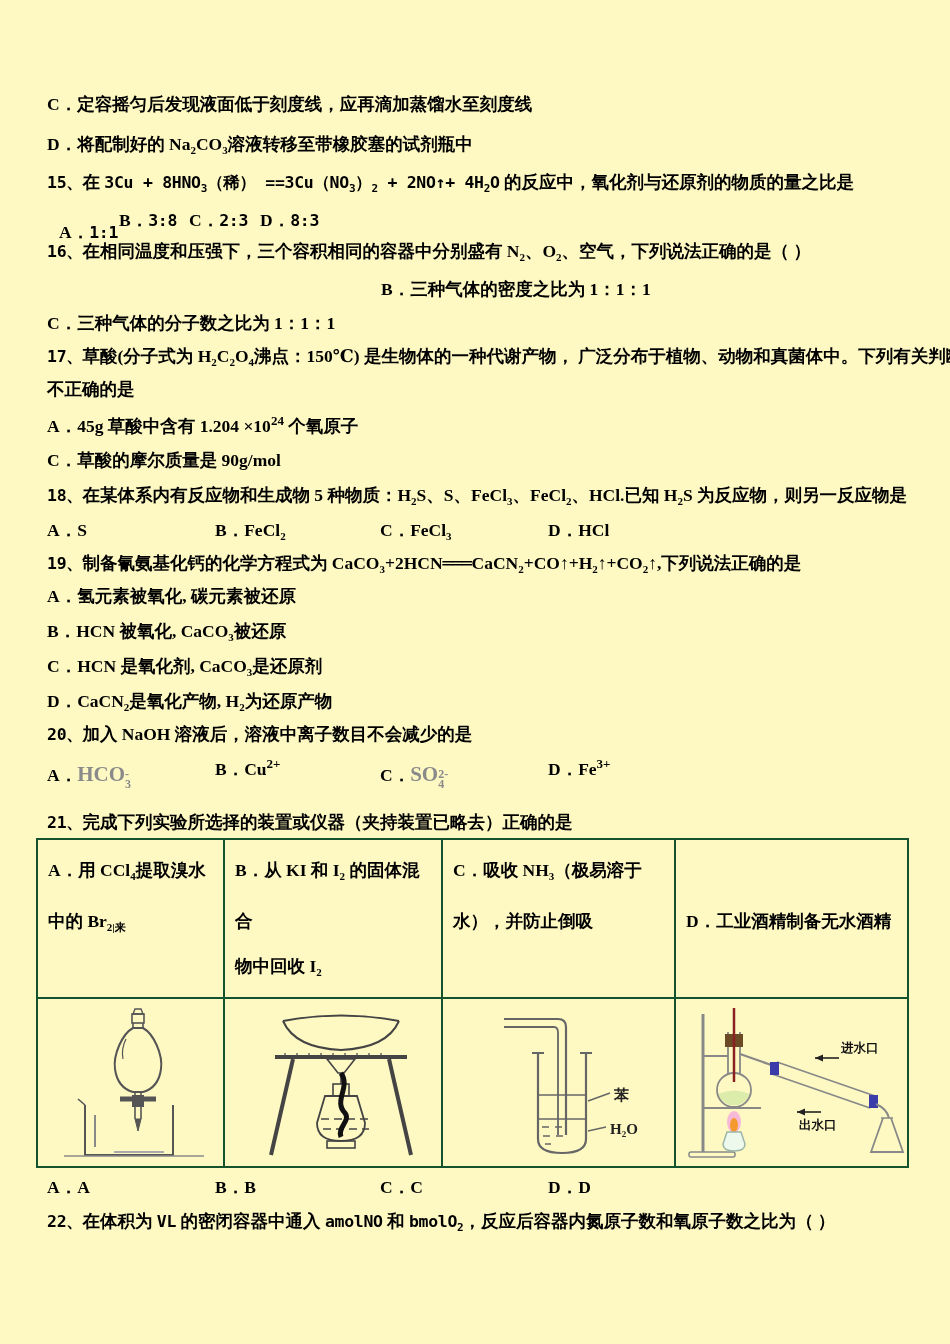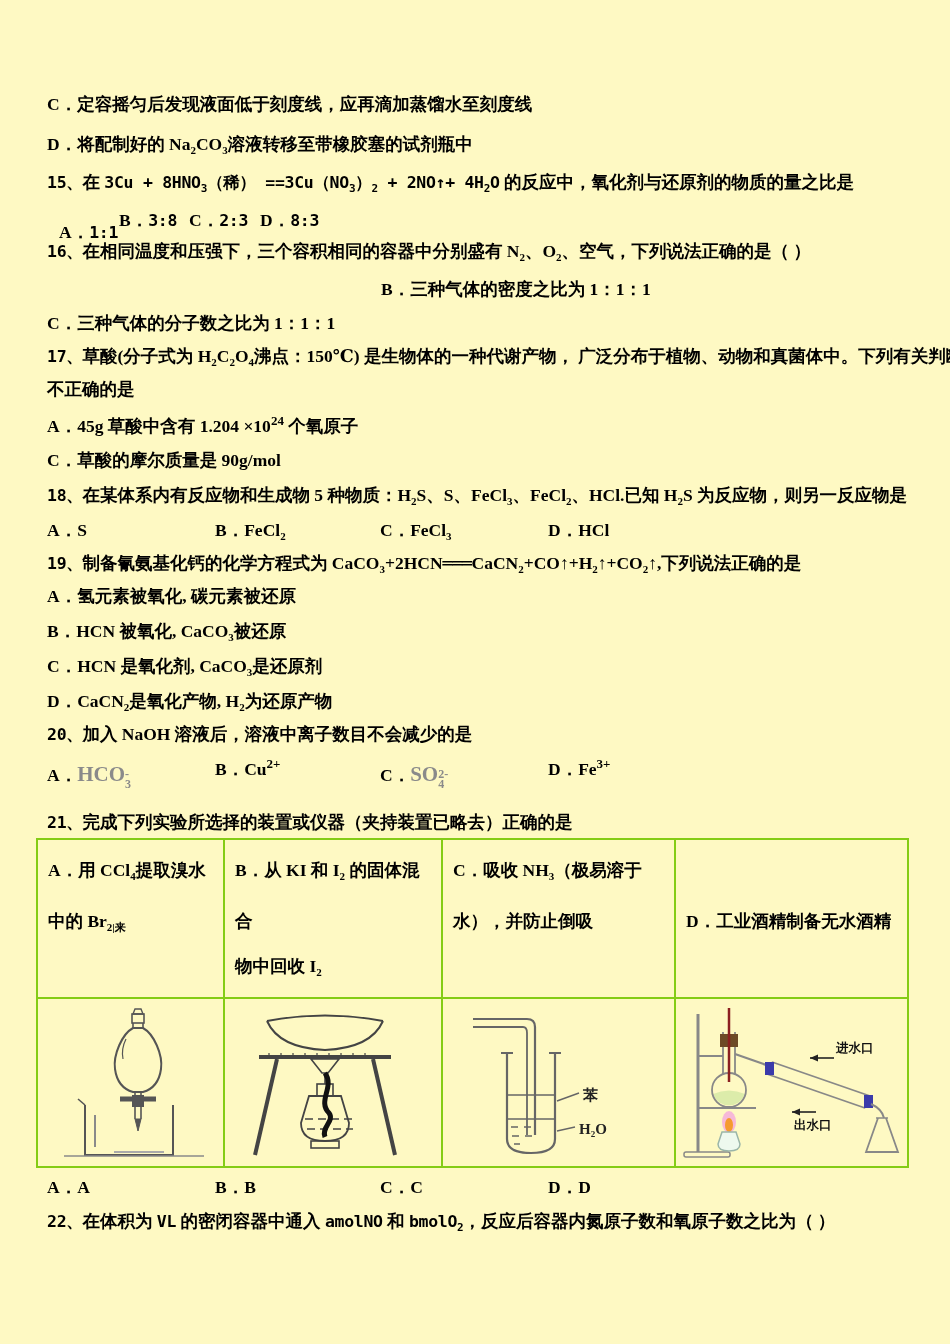--- a/index.html
+++ b/index.html
@@ -8,26 +8,26 @@
   .content{padding:94px 30px 0 47px;}
   .line{position:relative;height:35px;font-size:17.5px;font-weight:700;white-space:nowrap;line-height:1.25;}
   .col{position:absolute;top:0;white-space:nowrap;}
   .c-m{font-family:"DejaVu Sans Mono","Liberation Mono",monospace;font-weight:700;font-size:16.5px;letter-spacing:-0.3px;}
   .c-sb{font-size:11px;vertical-align:-4px;}
   .c-sp{font-size:13px;vertical-align:7px;}
   .c-g{color:#8a8a8a;font-weight:700;font-size:21px;font-family:"Liberation Serif",serif;margin-top:13px;}
   .c-stk{display:inline-block;vertical-align:-7px;line-height:0.85;text-align:left;}
   .c-stk .stk-sup,.c-stk .stk-sub{display:block;font-size:12px;}
   table.apparatus{border-collapse:collapse;table-layout:fixed;margin-left:-11px;margin-top:0;}
-  table.apparatus td{border:2px solid #84cc16;font-size:17.5px;font-weight:700;}
+  table.apparatus td{border:2px solid #14532d;font-size:17.5px;font-weight:700;}
   td.hdr{height:88px;vertical-align:top;padding:8px 6px 2px 10px;line-height:45px;white-space:normal;}
   td.hdr.mid{vertical-align:middle;line-height:1.35;}
   td.img{height:167px;vertical-align:middle;padding:0;}
   td.img.al{text-align:left;padding-left:14px;}
-  td.img.ac{text-align:left;}
+  td.img.ac{text-align:right;}
   .after-table{margin-top:9px;}
   svg{display:inline-block;vertical-align:middle;}
   .dlabel{font-size:15px;font-weight:700;fill:#222;font-family:"Liberation Serif",serif;}
   .dlabel-sm{font-size:12.5px;font-weight:700;fill:#111;font-family:"Liberation Serif",serif;}
 </style>
 </head>
 <body>
 
 <div class="page">
   <div class="content">

